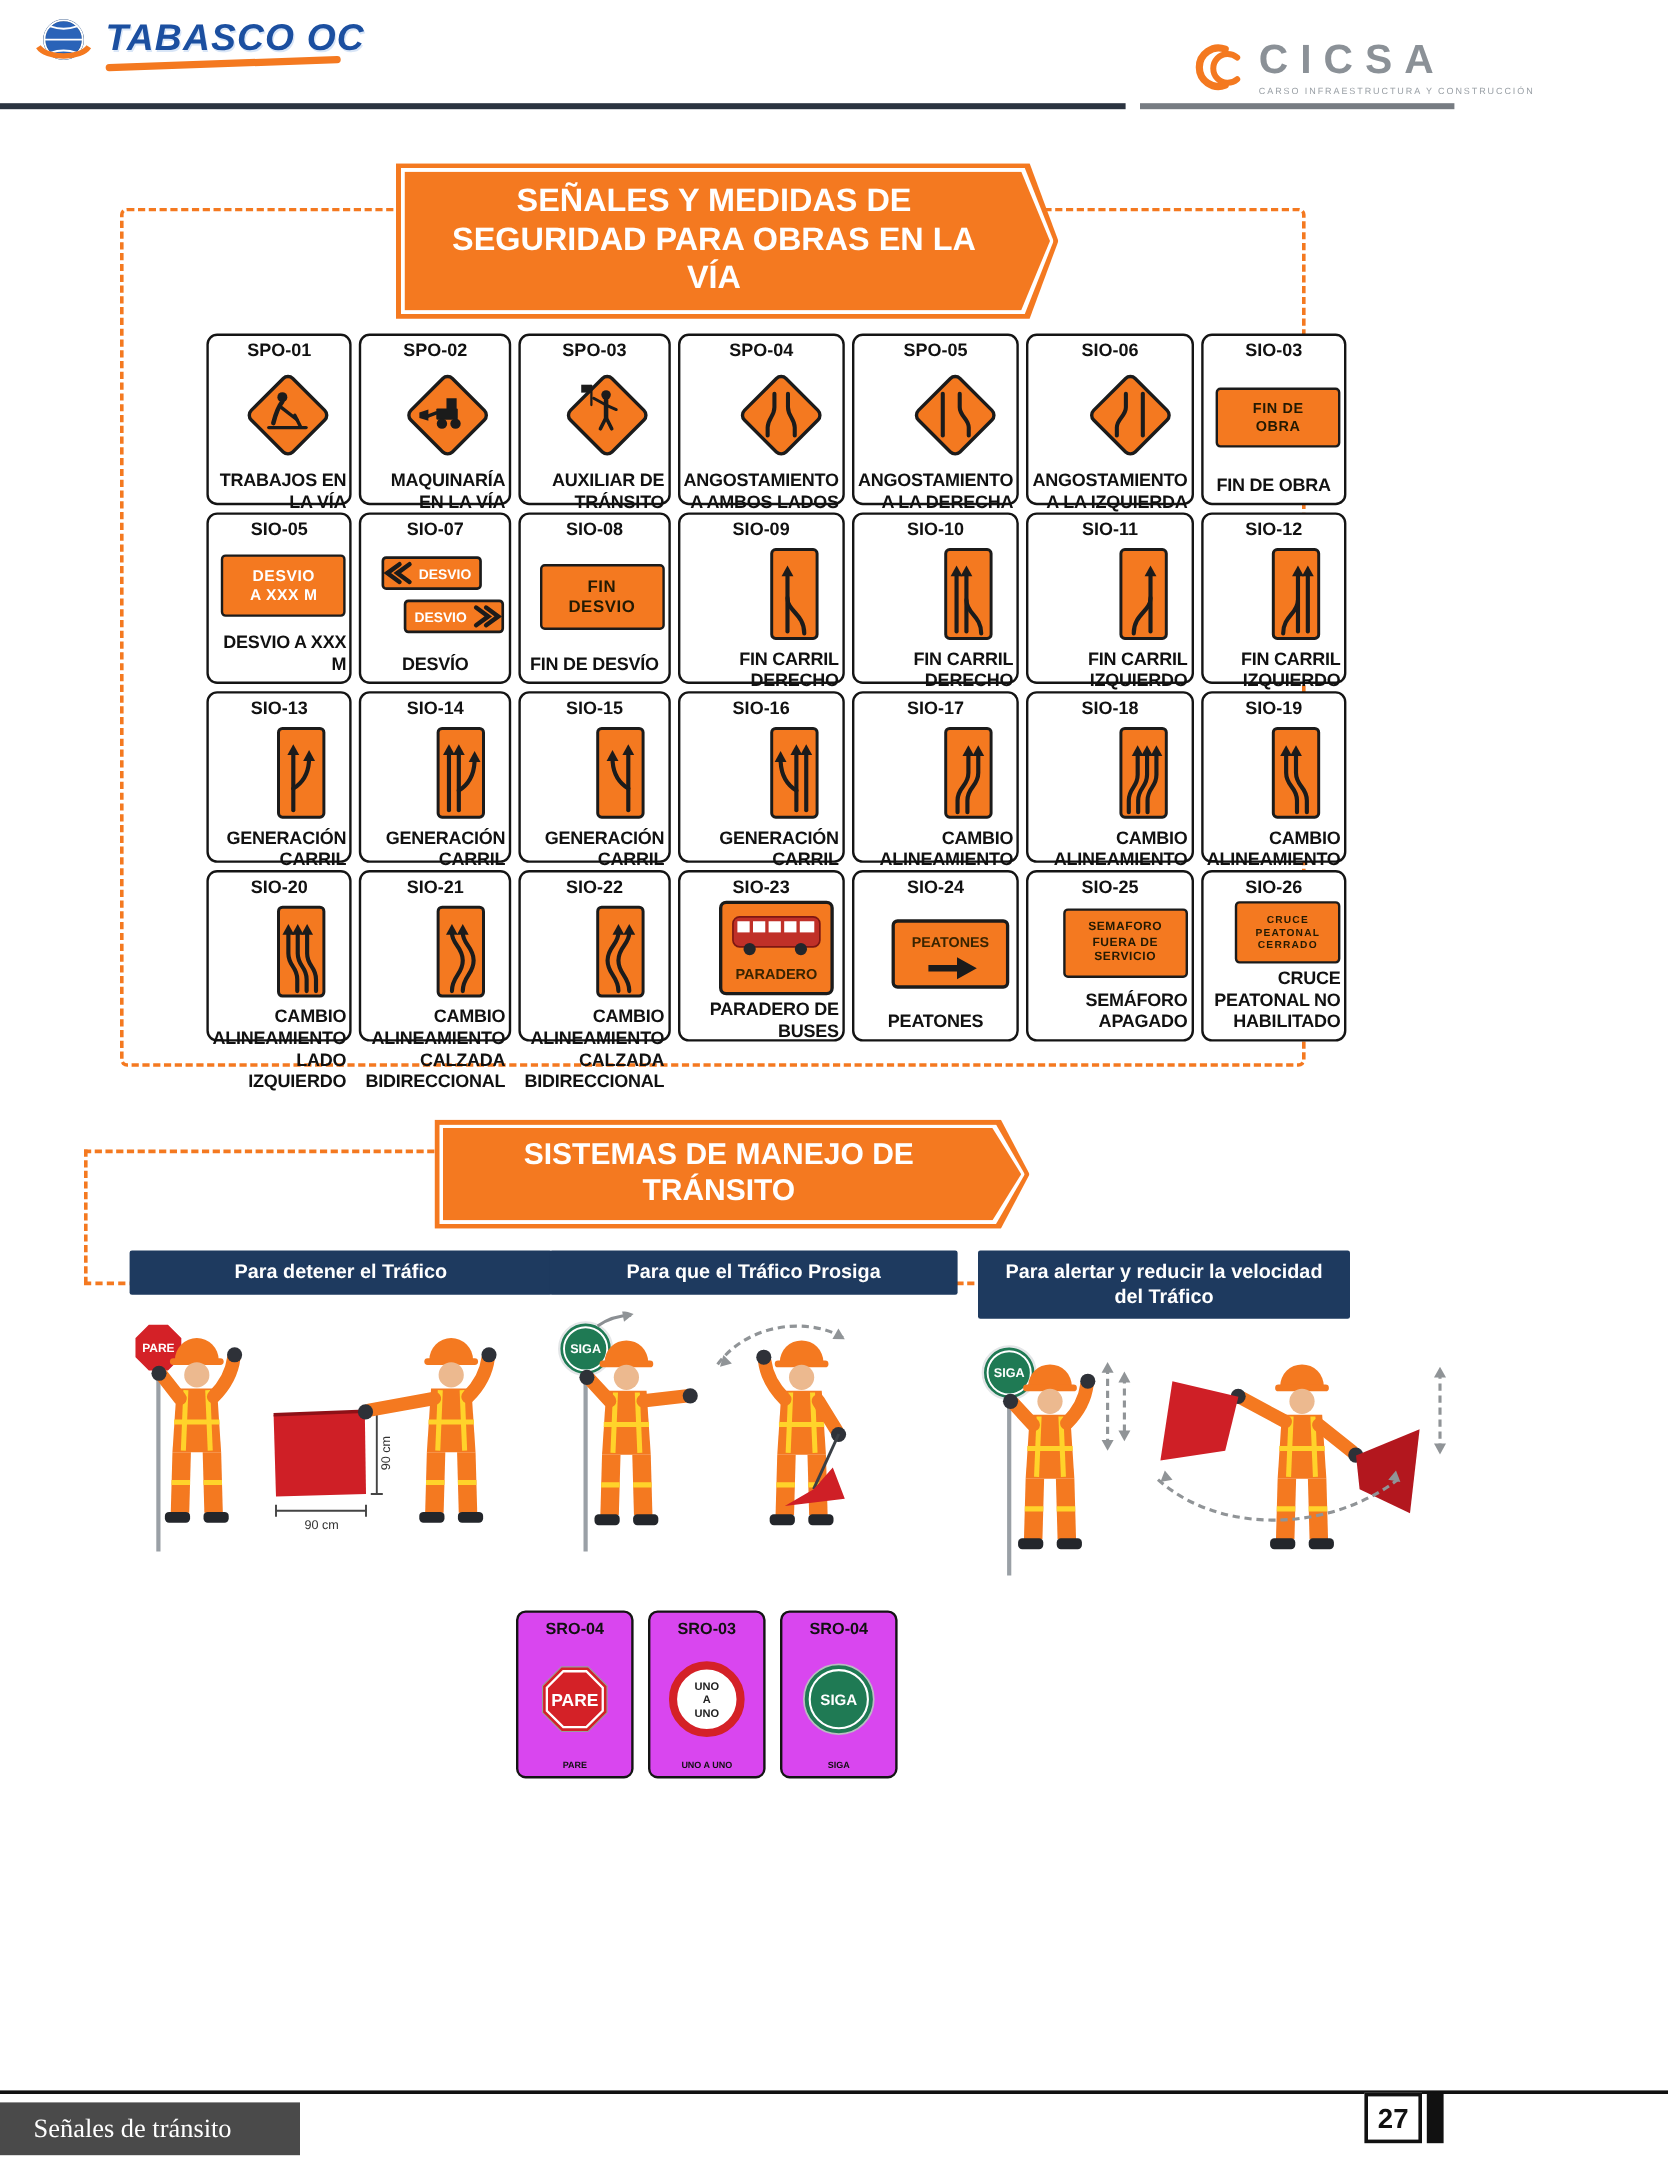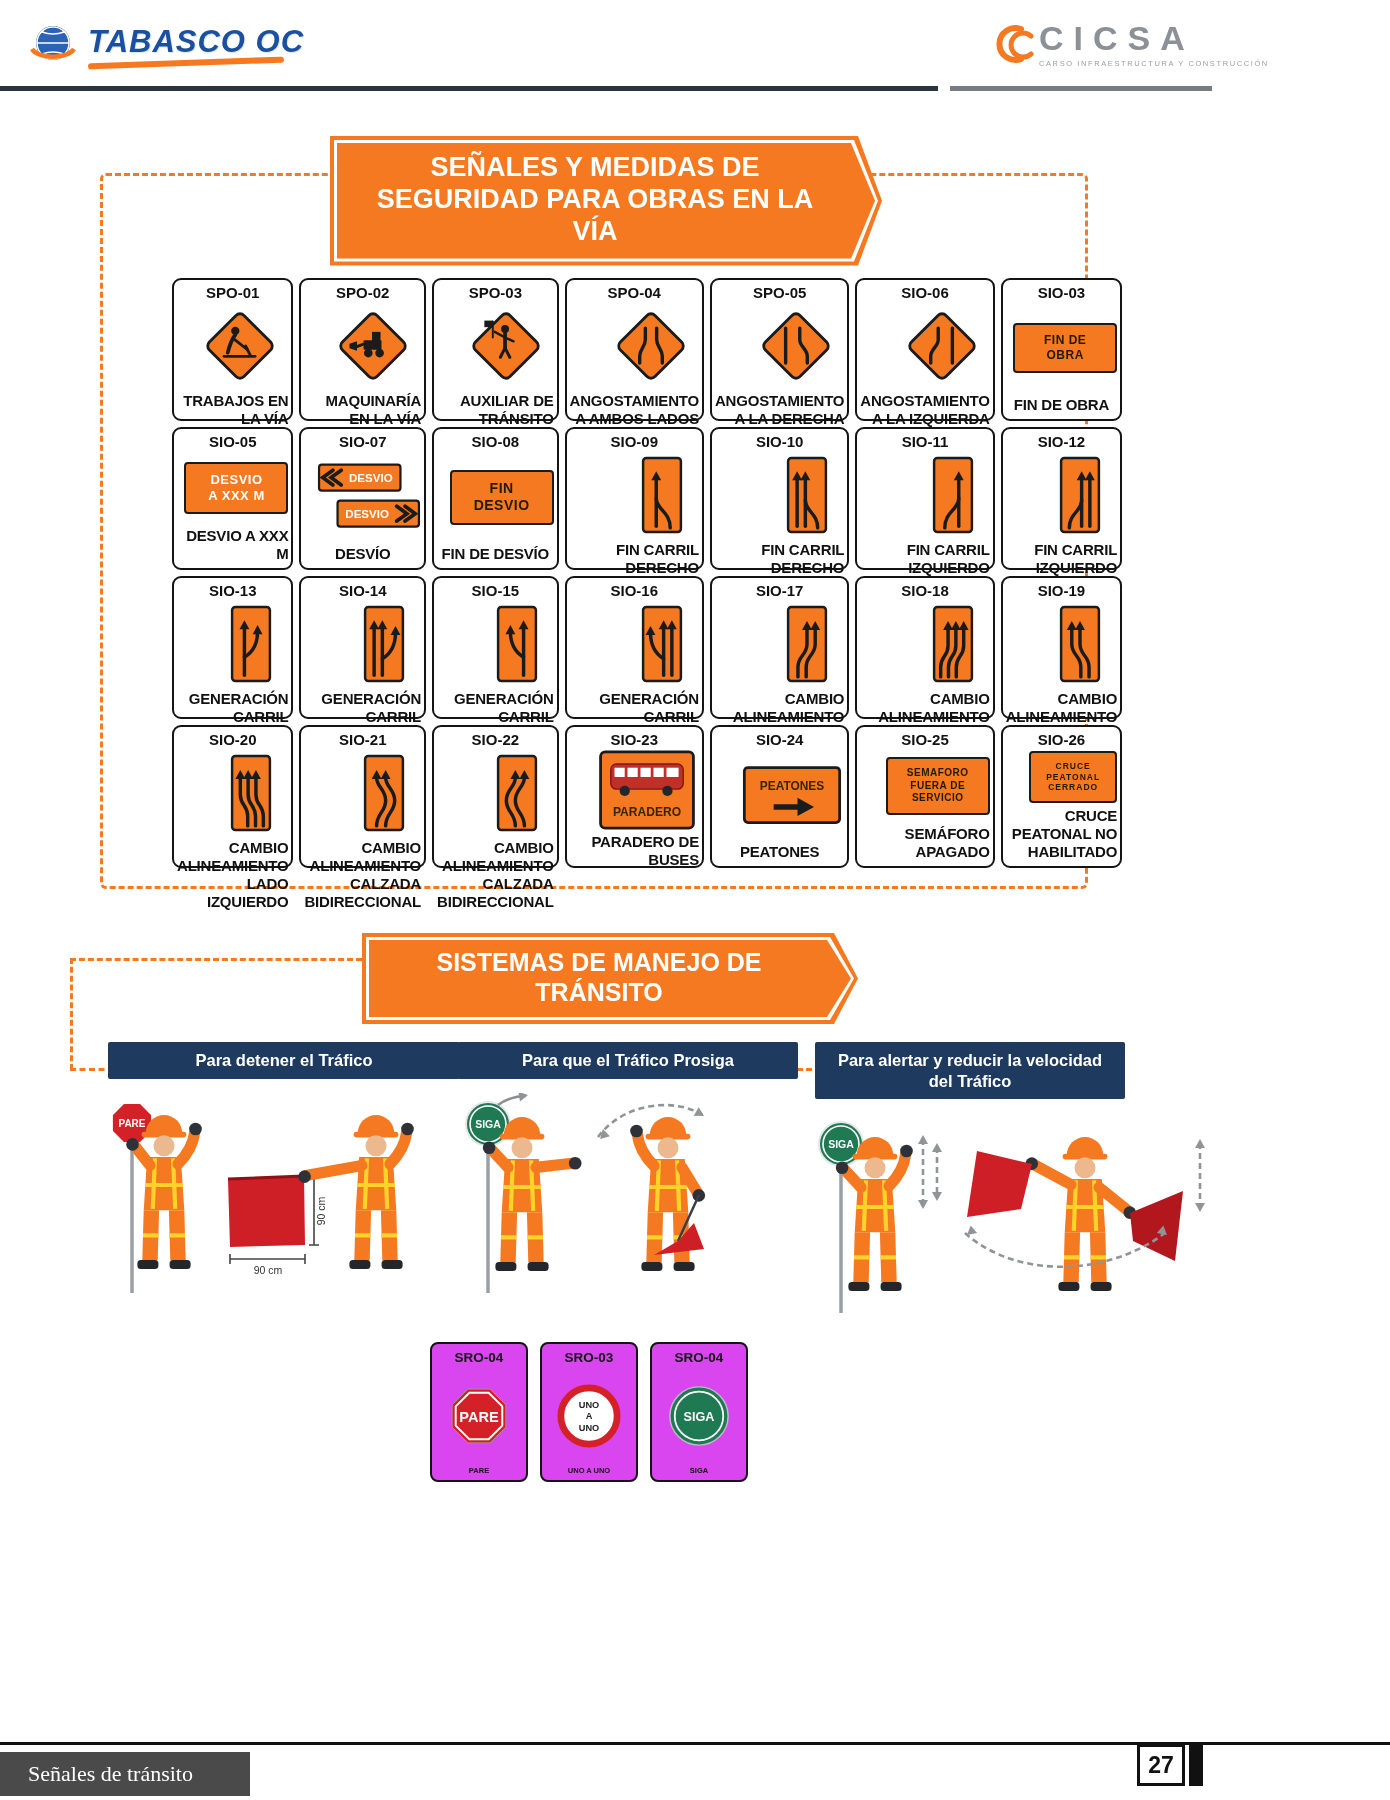--- a/index.html
+++ b/index.html
@@ -5,24 +5,24 @@
   *{margin:0;padding:0;box-sizing:border-box}
   html,body{background:#fff}
   body{width:1390px;height:1800px;position:relative;font-family:"Liberation Sans",sans-serif;overflow:hidden;color:#111}
   .abs{position:absolute}
   svg{display:block}
   svg text{font-family:"Liberation Sans",sans-serif}
 
   
   .hdr-line-left{left:0;top:86px;width:938px;height:5px;background:#2b3440}
   .hdr-line-right{left:950px;top:86px;width:262px;height:5px;background:#777c82}
-  .tabasco-wrap{left:26px;top:18px;display:flex;align-items:center;gap:8px}
+  .tabasco-wrap{left:26px;top:8px;display:flex;align-items:center;gap:8px}
   .tabasco-text{font-size:31px;font-weight:bold;font-style:italic;color:#1b4fa0;letter-spacing:1px;line-height:1;text-shadow:1px 1px 0 #d9e6f7}
   .tabasco-underline{height:6px;background:#f47920;border-radius:4px;transform:rotate(-2deg);margin-top:3px}
-  .cicsa-wrap{left:985px;top:20px;display:flex;align-items:center;gap:2px}
+  .cicsa-wrap{left:985px;top:32px;display:flex;align-items:center;gap:12px}
   .cicsa-text{font-size:34px;font-weight:bold;color:#8b9197;letter-spacing:10px;line-height:1}
   .cicsa-sub{font-size:7.5px;color:#9aa0a6;letter-spacing:1.6px;margin-top:4px;white-space:nowrap}
 
   
   .banner{z-index:5}
   .clip{clip-path:polygon(0 0,calc(100% - 24px) 0,100% 50%,calc(100% - 24px) 100%,0 100%)}
   .b1{background:#f47920;padding:4px}
   .b2{background:#fff;padding:3px}
   .b3{background:#f47920;color:#fff;font-weight:bold;text-align:center;line-height:1.18}
   .banner1 .b3{font-size:27px;padding:9px 44px 11px 22px}

